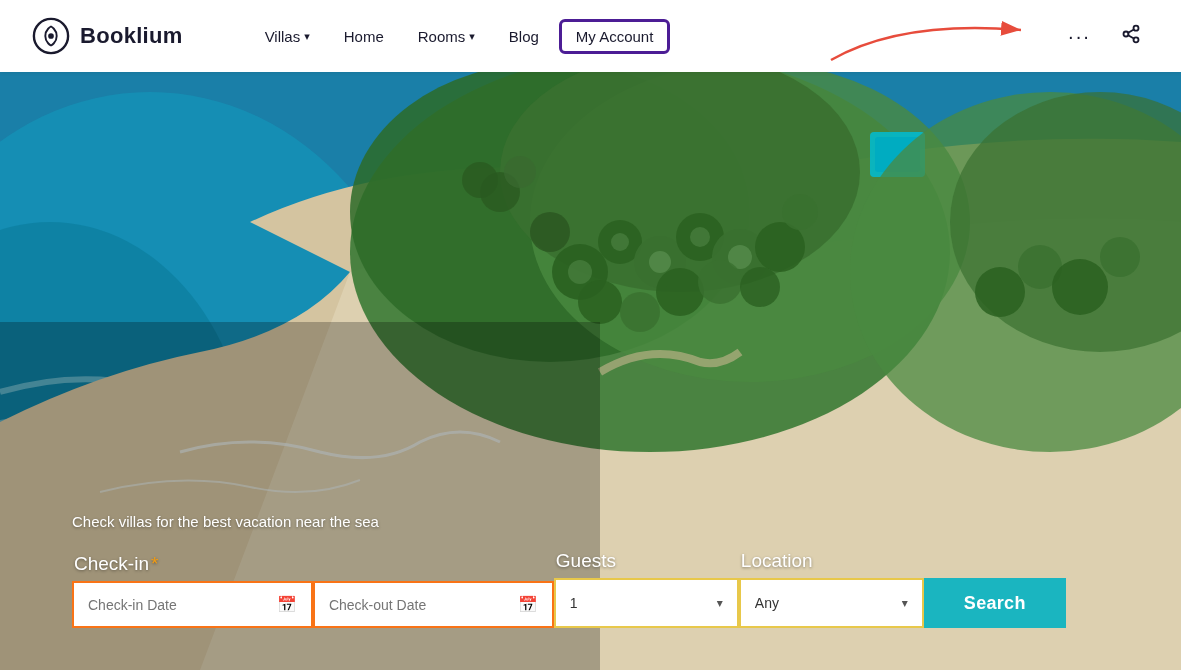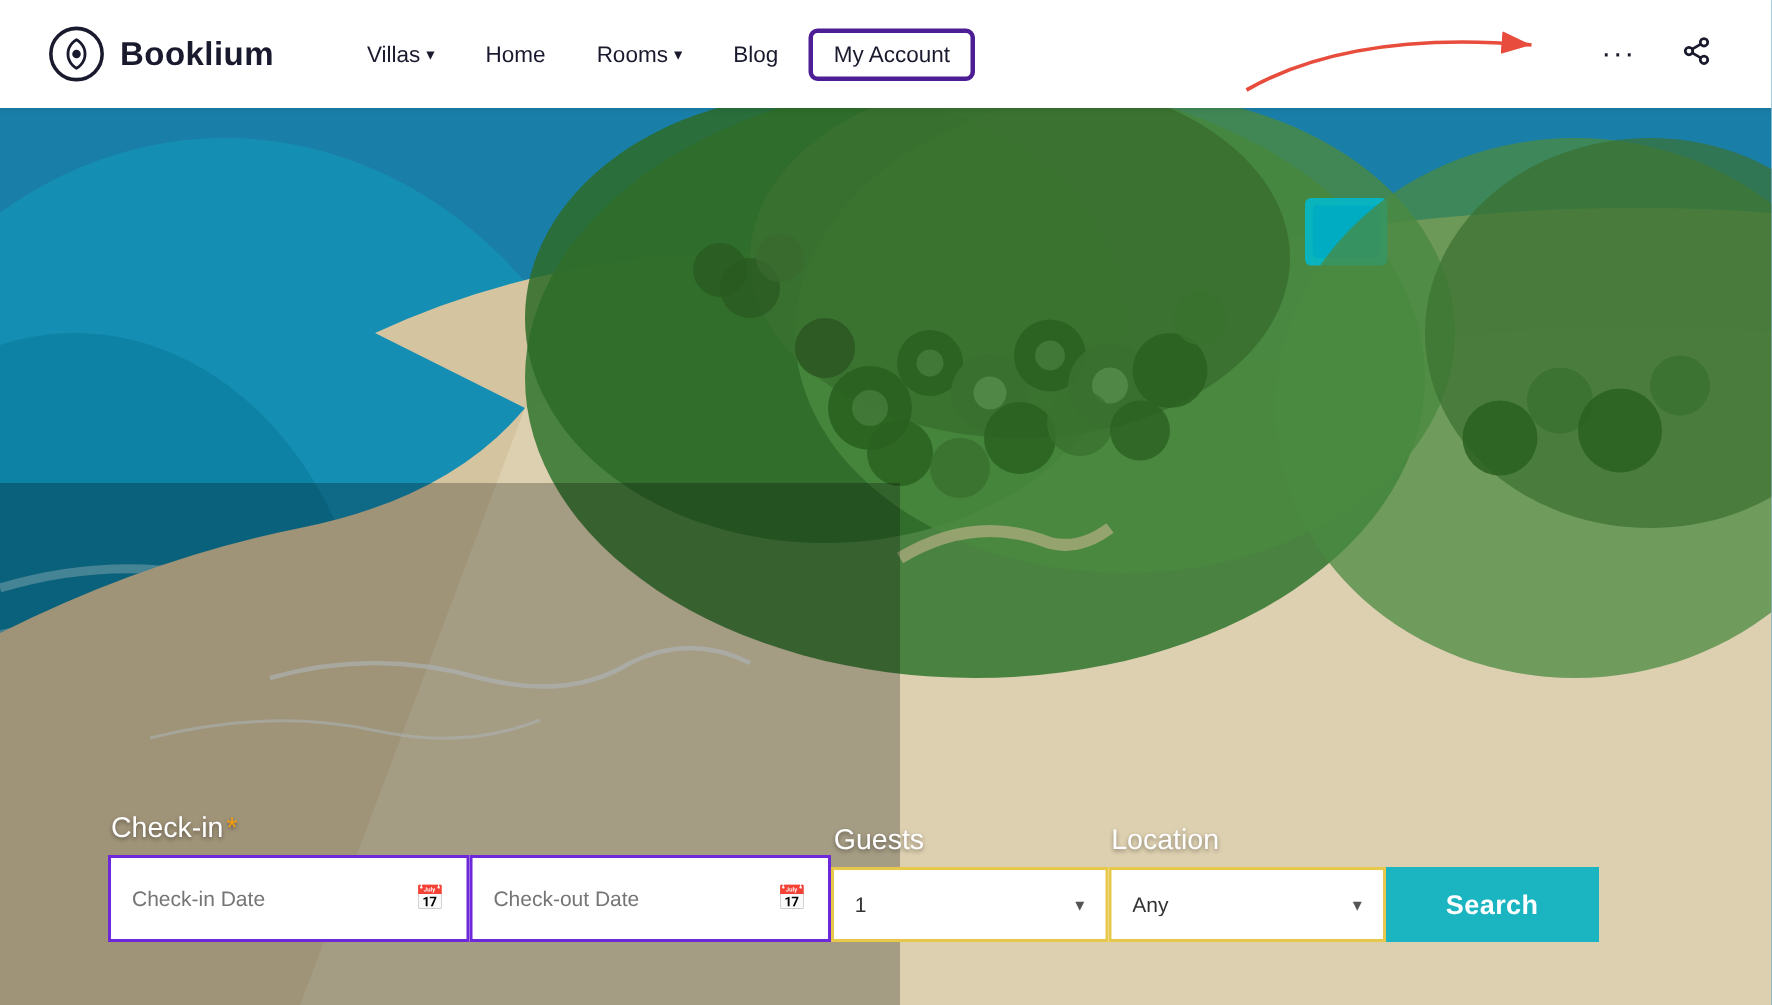--- a/index.html
+++ b/index.html
@@ -18,20 +18,21 @@
       top: 0;
       left: 0;
       width: 100%;
       background: #fff;
       height: 72px;
       display: flex;
       align-items: center;
       padding: 0 32px;
       z-index: 10;
       box-shadow: 0 1px 4px rgba(0,0,0,0.08);
+      gap: 20px;
     }
 
     .brand {
       display: flex;
       align-items: center;
       gap: 10px;
       margin-right: 48px;
       text-decoration: none;
     }
 
@@ -170,23 +171,23 @@
       padding-left: 2px;
       text-shadow: 0 1px 3px rgba(0,0,0,0.4);
     }
 
     .field-label .required {
       color: #f39c12;
       margin-left: 2px;
     }
 
     .field-input {
-      height: 58px;
+      height: 47px;
       background: #fff;
-      border: 2px solid #6d28d9;
+      border: 2px solid #f97316;
       display: flex;
       align-items: center;
       padding: 0 14px;
       gap: 8px;
       min-width: 185px;
     }
 
     .field-input input {
       border: none;
       outline: none;
@@ -364,20 +365,21 @@
     <circle cx="1120" cy="185" r="20" fill="#3a7030" opacity="0.8"></circle>
 
     <circle cx="500" cy="120" r="20" fill="#2a5a20" opacity="0.8"></circle>
     <circle cx="520" cy="100" r="16" fill="#3a6a30" opacity="0.75"></circle>
     <circle cx="480" cy="108" r="18" fill="#2a5a20" opacity="0.75"></circle>
 
     <rect x="0" y="250" width="600" height="348" fill="rgba(0,0,0,0.25)"></rect>
   </svg>
 
   <div class="hero-content">
+    <p class="hero-subtitle">Check villas for the best vacation near the sea</p>
   </div>
 
   <div class="search-bar">
 
     <div class="search-field">
       <div class="field-label">
         <span>Check-in</span><span class="required">*</span>
       </div>
       <div class="field-input">
         <input type="text" placeholder="Check-in Date" style="">

